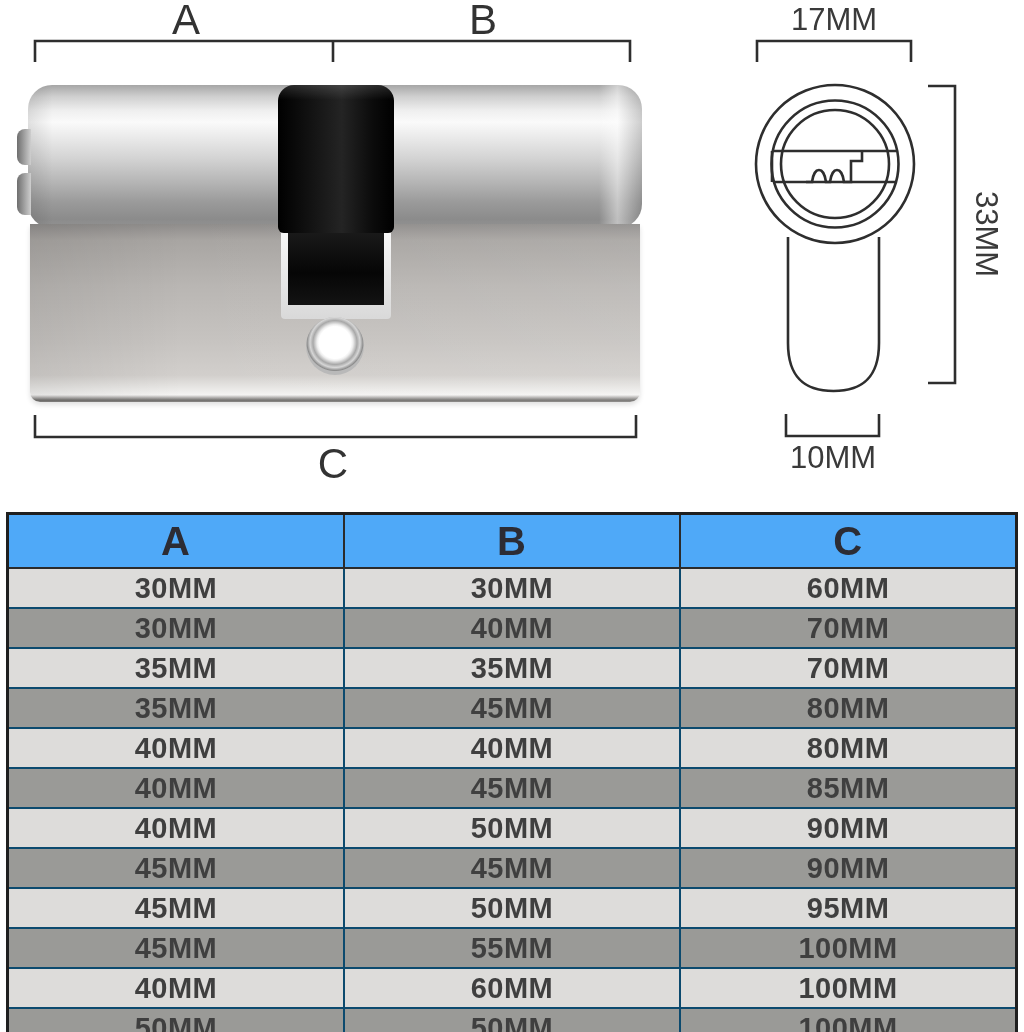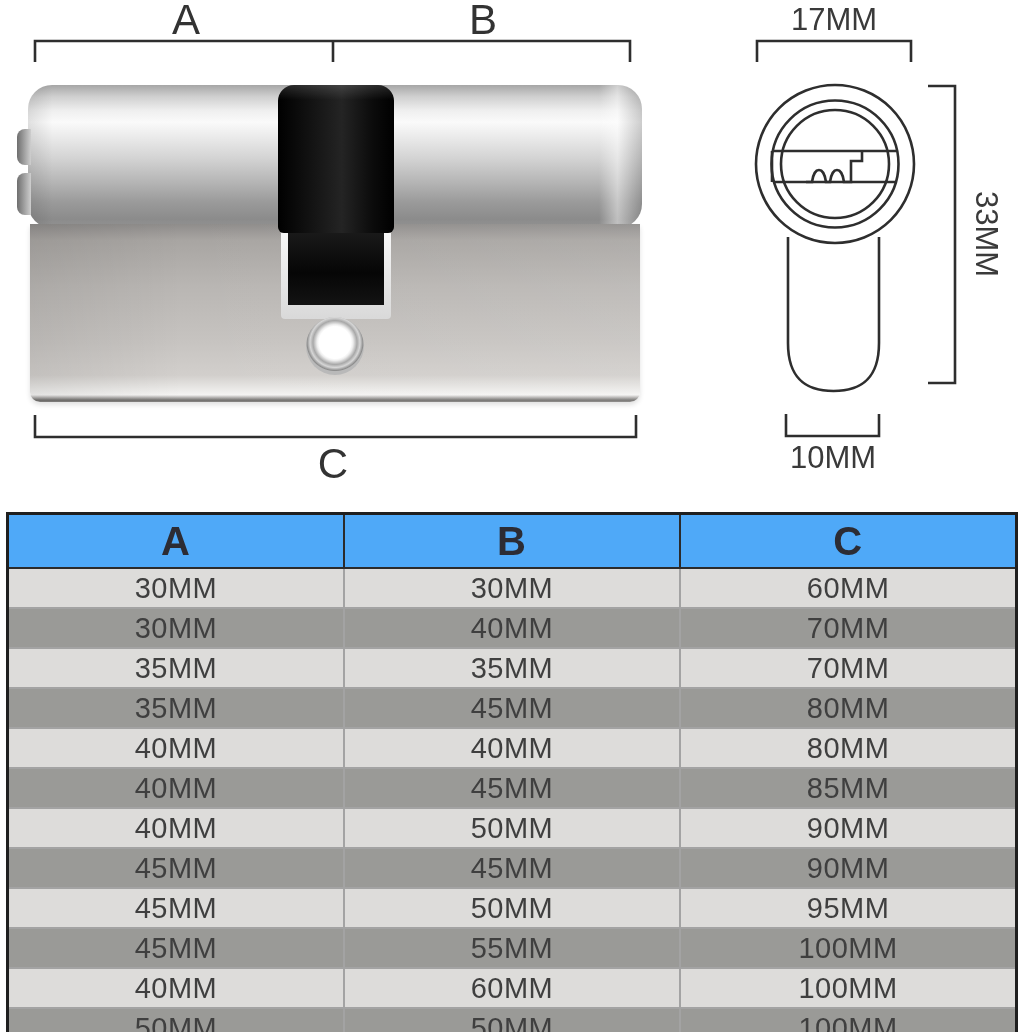--- a/index.html
+++ b/index.html
@@ -49,22 +49,22 @@
   .size-table-wrap{position:absolute;left:6px;top:512px;width:1012px;height:517px;}
   table.size{
     width:100%;height:100%;border-collapse:collapse;table-layout:fixed;
     border:3px solid #1f1f1f;
   }
   table.size th{
     background:#4FA9F8;color:#2c2c34;font-size:40px;font-weight:bold;
     border:2px solid #2b2b2b;height:50px;text-align:center;letter-spacing:1px;
   }
   table.size td{
-    font-size:29px;color:#3f3f3f;text-align:center;border:2px solid #a3a3a3;height:36px;
-    font-weight:400;letter-spacing:.5px;
+    font-size:29px;color:#3f3f3f;text-align:center;border:2px solid #0c4a6e;height:36px;
+    font-weight:700;letter-spacing:.5px;
   }
   tr.light td{background:#DDDCDA;}
   tr.dark td{background:#9A9A97;}
 </style>
 </head>
 <body>
 
 <div id="stage">
 
   <div class="barrel"></div>

